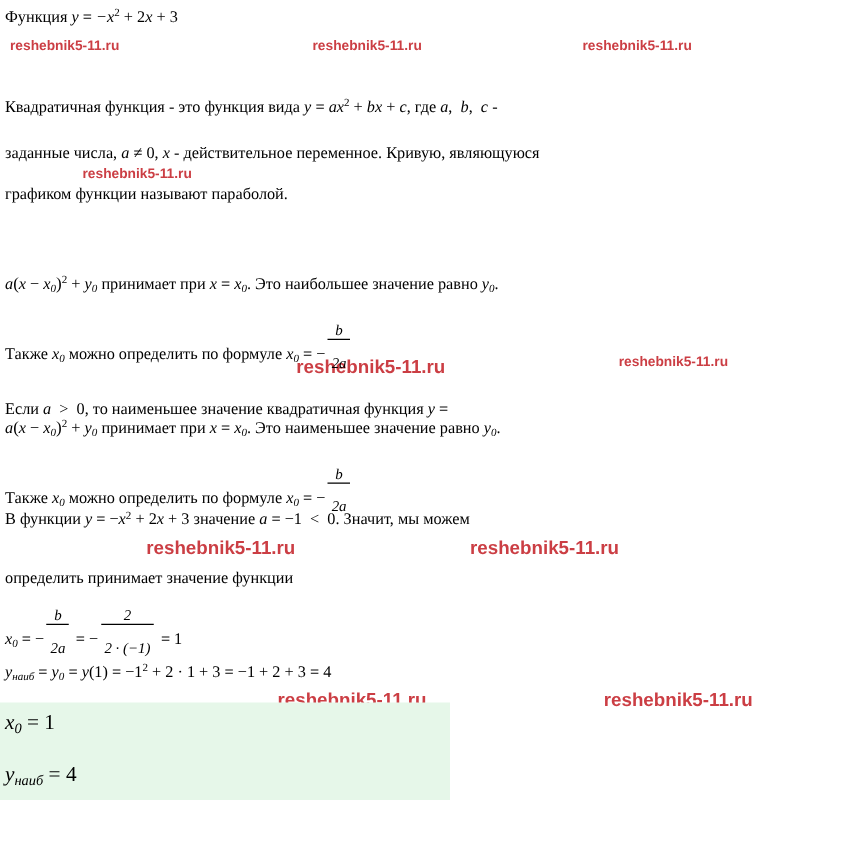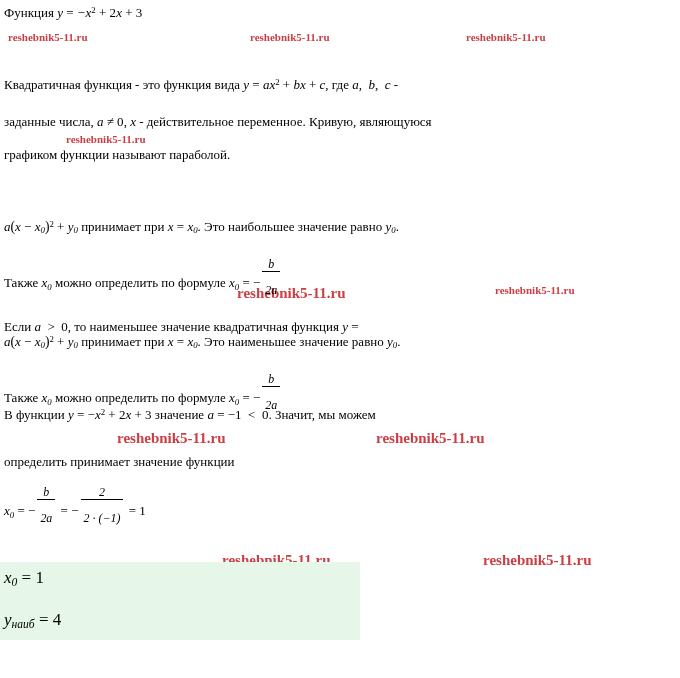--- a/index.html
+++ b/index.html
@@ -65,21 +65,21 @@
   .frac .bot {
     display: block;
     border-top: 1px solid #000;
     font-style: italic;
     font-size: 0.92em;
     padding: 12px 3px;
   }
   .wm {
     position: absolute;
     color: #c9343a;
-    font-family: Liberation Serif, serif;
+    font-family: Liberation Sans, sans-serif;
     font-weight: bold;
     white-space: nowrap;
     opacity: 0.95;
   }
   .wm-sm { font-size: 11px; }
   .wm-md { font-size: 15px; }
   .answer-box {
     position: absolute;
     left: 0;
     background: #e6f7e9;
@@ -163,20 +163,23 @@
   </div>
 
   <div class="line" style="top:455px;">
     определить принимает значение функции
   </div>
 
   <div class="line" style="top:486px;">
     <span class="mathvar">x</span><sub>0</sub> <span class="mathop">= −</span><span class="frac"><span class="top">b</span><span class="bot">2a</span></span> <span class="mathop">= −</span><span class="frac"><span class="top num">2</span><span class="bot num">2 · (−1)</span></span> <span class="mathop">= 1</span>
   </div>
 
+  <div class="line" style="top:530px;">
+    <span class="mathvar">y</span><sub>наиб</sub> <span class="mathop">=</span> <span class="mathvar">y</span><sub>0</sub> <span class="mathop">=</span> <span class="mathvar">y</span>(1) <span class="mathop">= −1</span><sup>2</sup> <span class="mathop">+ 2 · 1 + 3 = −1 + 2 + 3 = 4</span>
+  </div>
 
   <div class="answer-box" style="top:562px; width:360px; height:78px;"></div>
 
   <div class="answer-line" style="top:568px;">
     <span class="mathvar">x</span><sub>0</sub> <span class="mathop">= 1</span>
   </div>
 
   <div class="answer-line" style="top:610px;">
     <span class="mathvar">y</span><sub>наиб</sub> <span class="mathop">= 4</span>
   </div>

